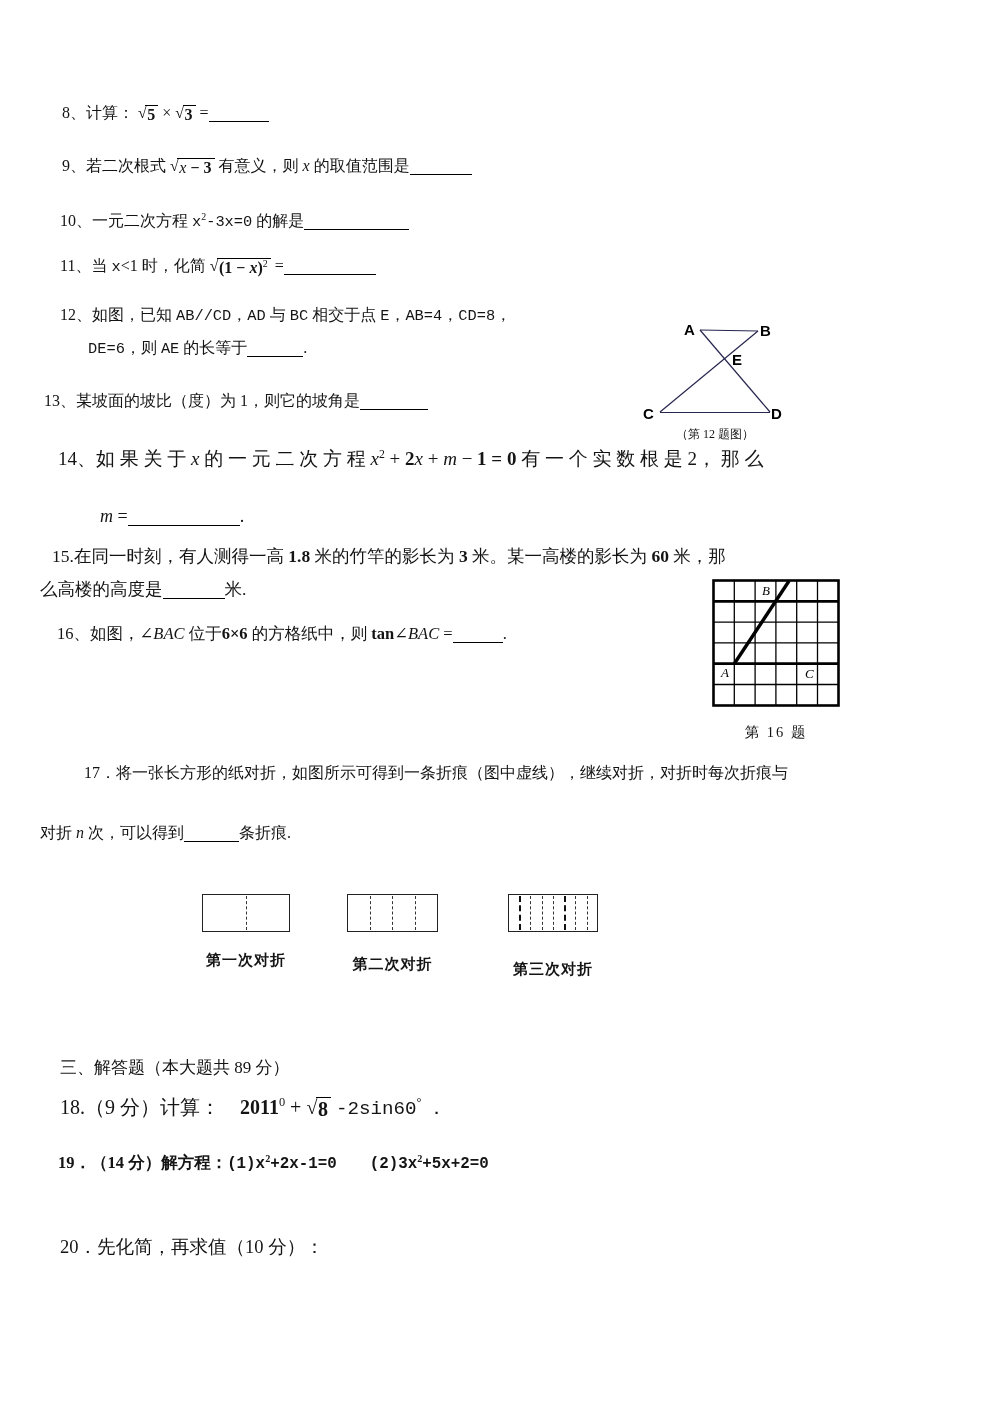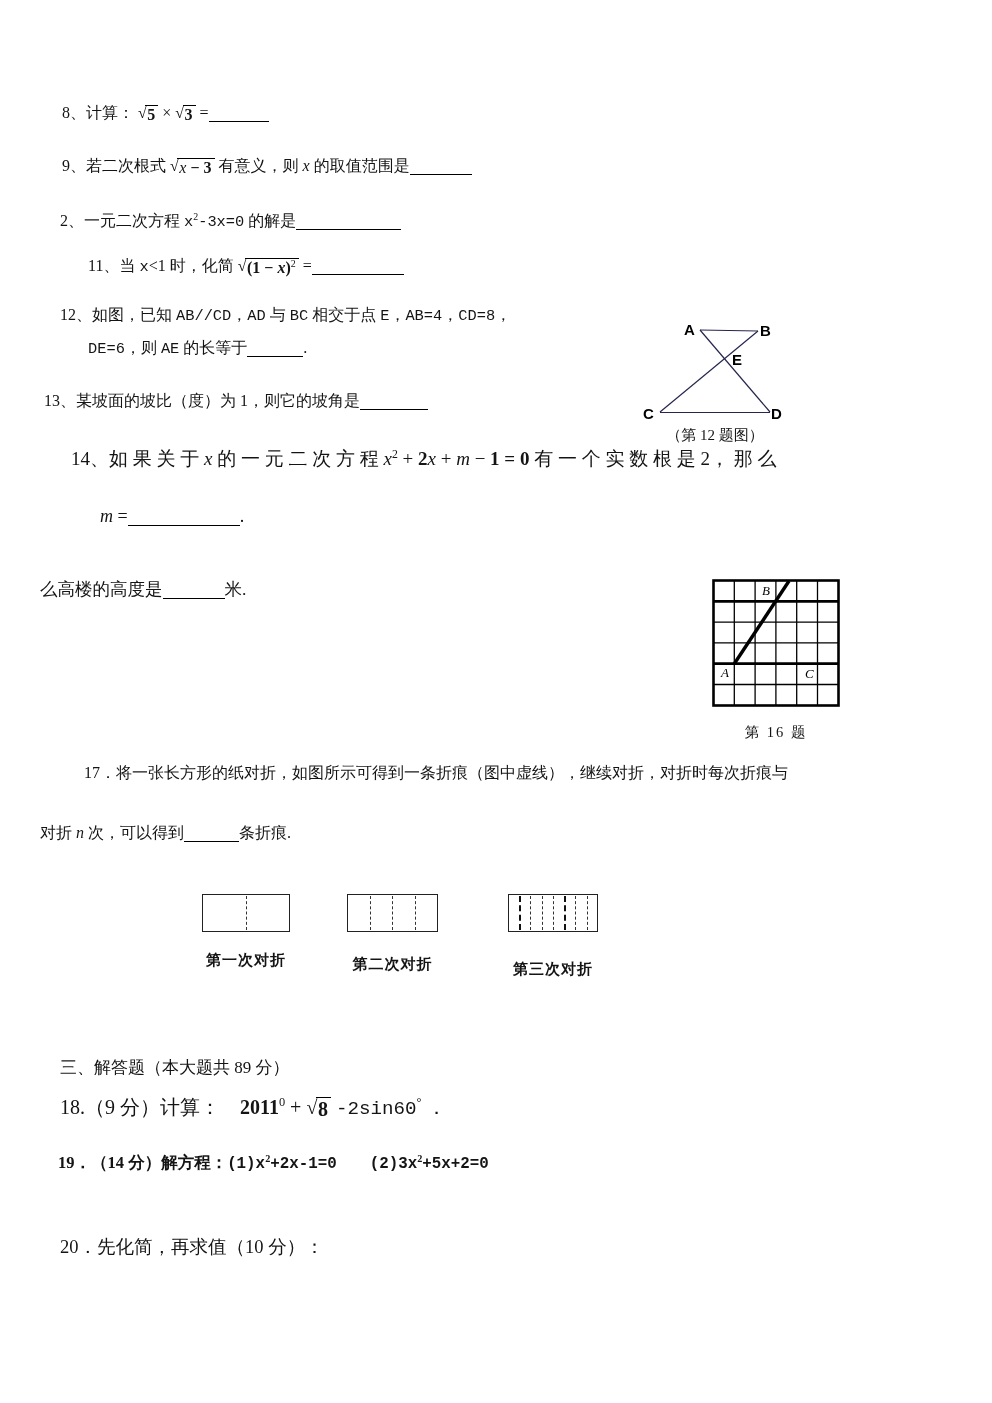--- a/index.html
+++ b/index.html
@@ -11,21 +11,21 @@
   }
   .q { position:absolute; font-size:16px; white-space:nowrap; line-height:1.25; }
   .mono { font-family:"Liberation Mono","DejaVu Sans Mono",monospace; font-size:0.96em; }
   sup { font-size:0.62em; vertical-align:super; line-height:0; }
   .blank { display:inline-block; height:0.9em; border-bottom:1.3px solid #000; vertical-align:-4px; }
   .sqrt { display:inline-flex; align-items:flex-start; white-space:nowrap; }
   .sqrt .rad { line-height:1; display:inline-block; }
   .sqrt .vinc { line-height:1.05; display:inline-block; border-top:1.4px solid #000; margin-left:-1.5px; padding:1px 3px 0 2px; }
   .sqrt.sb { font-weight:bold; }
   .fig { position:absolute; }
-  .figcap { text-align:center; font-size:15px; }
+  .figcap { text-align:center; font-size:12px; }
   .triangle-labels text { font-family:"Liberation Sans","DejaVu Sans",sans-serif; font-weight:bold; font-size:15px; fill:#000; }
   .grid-labels text { font-family:"Liberation Serif","DejaVu Serif",serif; font-style:italic; font-size:13px; fill:#000; }
   .fold-rect { position:absolute; border:1.2px solid #222; background:#fff; }
   .dash  { position:absolute; top:1px; bottom:1px; width:0; border-left:1px dashed #333; }
   .dashb { position:absolute; top:1px; bottom:1px; width:0; border-left:2px dashed #111; }
   .fold-label { position:absolute; font-weight:bold; font-size:15px; text-align:center; letter-spacing:1px; }
 </style>
 </head>
 <body>
 
@@ -35,22 +35,22 @@
         <span class="rad">√</span>
         <span class="vinc">5</span>
       </span><span> × </span><span class="sqrt sb">
         <span class="rad">√</span>
         <span class="vinc">3</span>
       </span><span> =</span><span class="blank" style="width: 60px;"></span></div>
   <div class="q" style="left:62px; top:156px;"><span>9、若二次根式 </span><span class="sqrt">
         <span class="rad">√</span>
         <span class="vinc"><i>x</i><b> − 3</b></span>
       </span><span> 有意义，则 </span><i>x</i><span> 的取值范围是</span><span class="blank" style="width: 62px;"></span></div>
-  <div class="q" style="left:60px; top:211px;"><span>2、一元二次方程 </span><span class="mono">x</span><sup>2</sup><span class="mono">-3x=0</span><span> 的解是</span><span class="blank" style="width: 105px;"></span></div>
-  <div class="q" style="left:60px; top:256px;margin-left:28px;"><span>11、当 </span><span class="mono">x</span><span>&lt;1 时，化简 </span><span class="sqrt">
+  <div class="q" style="left:60px; top:211px;"><span>10、一元二次方程 </span><span class="mono">x</span><sup>2</sup><span class="mono">-3x=0</span><span> 的解是</span><span class="blank" style="width: 105px;"></span></div>
+  <div class="q" style="left:60px; top:256px;"><span>11、当 </span><span class="mono">x</span><span>&lt;1 时，化简 </span><span class="sqrt">
         <span class="rad">√</span>
         <span class="vinc"><b>(1 − </b><b style="font-style: italic;">x</b><b>)</b><sup>2</sup></span>
       </span><span> =</span><span class="blank" style="width: 92px;"></span></div>
   <div class="q" style="left:60px; top:305px;"><span>12、如图，已知 </span><span class="mono">AB//CD</span><span>，</span><span class="mono">AD</span><span> 与 </span><span class="mono">BC</span><span> 相交于点 </span><span class="mono">E</span><span>，</span><span class="mono">AB=4</span><span>，</span><span class="mono">CD=8</span><span>，</span></div>
   <div class="q" style="left:88px; top:338px;"><span class="mono">DE=6</span><span>，则 </span><span class="mono">AE</span><span> 的长等于</span><span class="blank" style="width: 56px;"></span><span>.</span></div>
   <div class="q" style="left:44px; top:391px;"><span>13、某坡面的坡比（度）为 1，则它的坡角是</span><span class="blank" style="width: 68px;"></span></div>
 
   <div class="fig" style="left:640px; top:314px; width:160px;">
     <svg width="160" height="106">
       <g stroke="#26264f" stroke-width="1.2" fill="none">
@@ -63,23 +63,25 @@
         <text x="44" y="21">A</text>
         <text x="120" y="22">B</text>
         <text x="92" y="51">E</text>
         <text x="3" y="105">C</text>
         <text x="131" y="105">D</text>
       </g>
     </svg>
     <div class="figcap" style="width:150px; margin-top:2px;">（第 12 题图）</div>
   </div>
 
-  <div class="q" style="left:58px; top:447px; font-size:19px;margin-left:13px;"><span>14、如 果 关 于 </span><i>x</i><span> 的 一 元 二 次 方 程 </span><i>x</i><sup>2</sup><span> + </span><b>2</b><i>x</i><span> + </span><i>m</i><span> − </span><b>1 = 0</b><span> 有 一 个 实 数 根 是 2， 那 么</span></div>
+  <div class="q" style="left:58px; top:447px; font-size:19px;"><span>14、如 果 关 于 </span><i>x</i><span> 的 一 元 二 次 方 程 </span><i>x</i><sup>2</sup><span> + </span><b>2</b><i>x</i><span> + </span><i>m</i><span> − </span><b>1 = 0</b><span> 有 一 个 实 数 根 是 2， 那 么</span></div>
   <div class="q" style="left:100px; top:505px; font-size:18px;"><i>m</i><span> =</span><span class="blank" style="width: 112px;"></span><span>.</span></div>
+  <div class="q" style="left:52px; top:546px; font-size:17.5px;"><span>15.在同一时刻，有人测得一高 </span><b>1.8</b><span> 米的竹竿的影长为 </span><b>3</b><span> 米。某一高楼的影长为 </span><b>60</b><span> 米，那</span></div>
   <div class="q" style="left:40px; top:579px; font-size:17.5px;"><span>么高楼的高度是</span><span class="blank" style="width: 62px;"></span><span>米.</span></div>
+  <div class="q" style="left:57px; top:624px; font-size:16.5px;"><span>16、如图，</span><i>∠BAC</i><span> 位于</span><b>6×6</b><span> 的方格纸中，则 </span><b>tan</b><i>∠BAC</i><span> =</span><span class="blank" style="width: 50px;"></span><span>.</span></div>
 
   <div class="fig" style="left:712px; top:579px; width:128px;">
     <svg width="128" height="128">
       <rect x="1.5" y="1.5" width="125" height="125" fill="none" stroke="#000" stroke-width="2.6"></rect>
       <g stroke="#000" stroke-width="1.3">
         <line x1="22.3" y1="1.5" x2="22.3" y2="126.5"></line>
         <line x1="43.1" y1="1.5" x2="43.1" y2="126.5"></line>
         <line x1="63.9" y1="1.5" x2="63.9" y2="126.5"></line>
         <line x1="84.7" y1="1.5" x2="84.7" y2="126.5"></line>
         <line x1="105.5" y1="1.5" x2="105.5" y2="126.5"></line>

